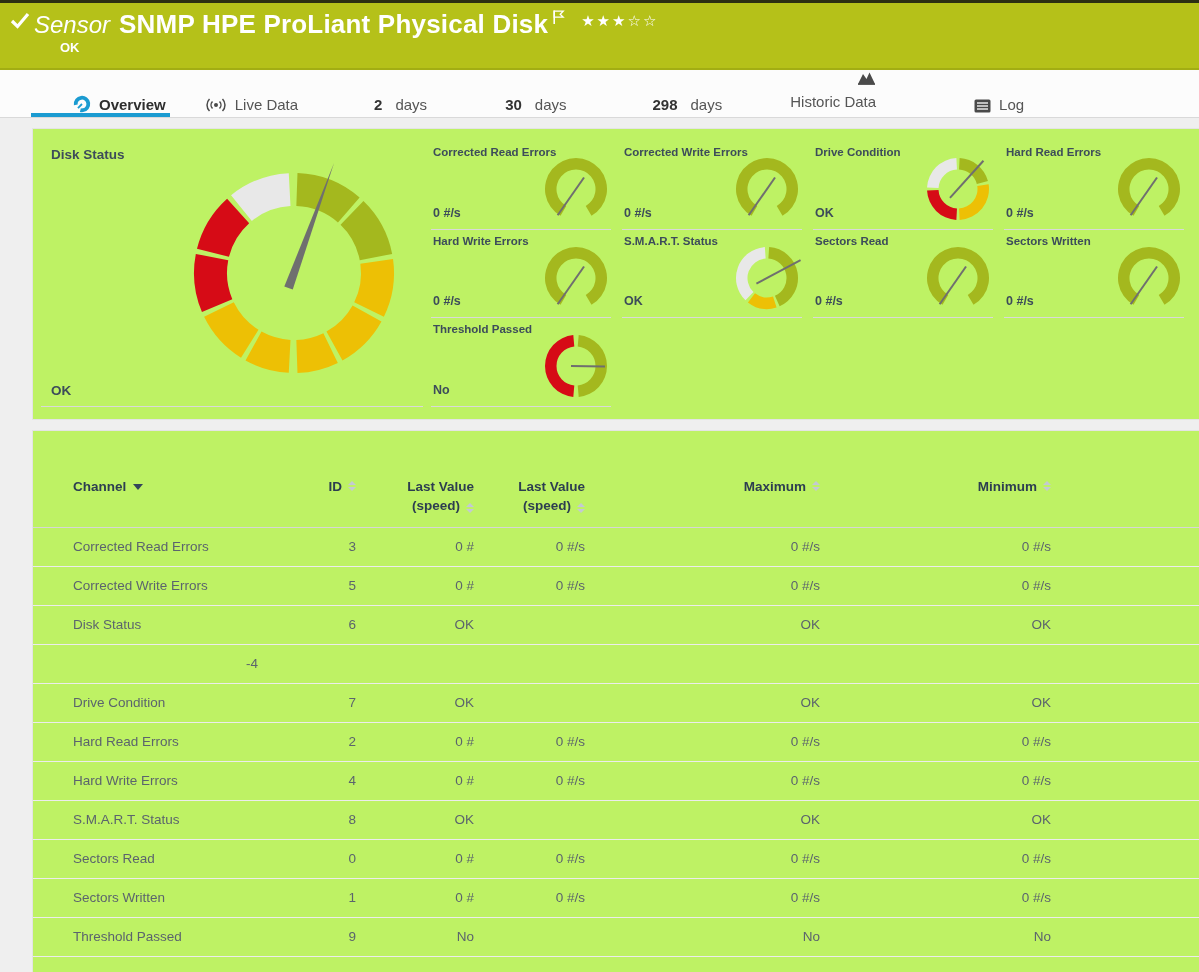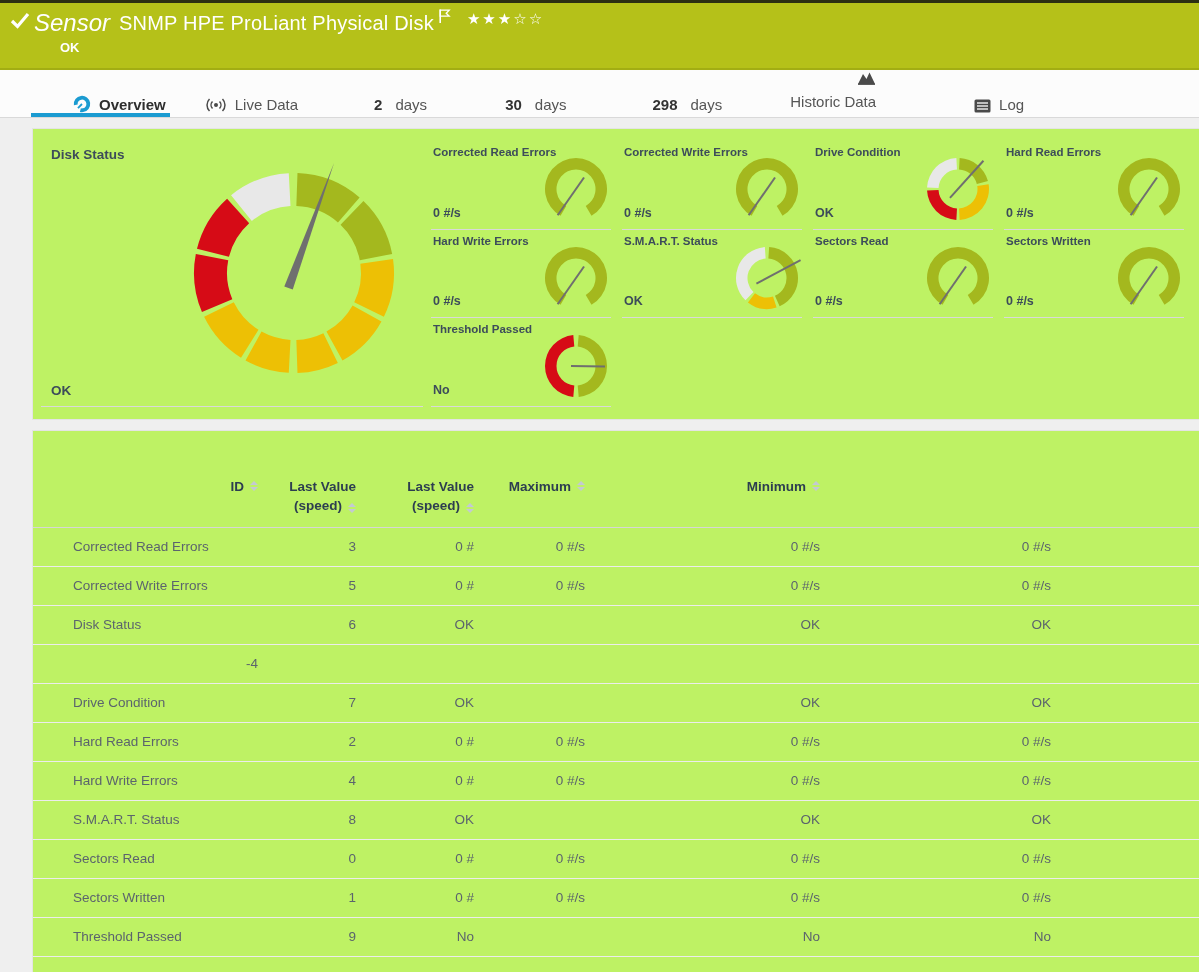--- a/index.html
+++ b/index.html
@@ -5,21 +5,21 @@
   * { margin:0; padding:0; box-sizing:border-box; }
   html,body { width:1199px; height:972px; overflow:hidden;
     font-family:"Liberation Sans","DejaVu Sans",sans-serif; background:#efefef; }
 
   
   .header { height:70px; background:#b5c119; color:#fff; position:relative;
     border-top:3px solid #2c2f12; border-bottom:2px solid #a2ad13; }
   .hcheck { position:absolute; left:10px; top:9px; }
   .hline1 { position:absolute; left:34px; top:6px; display:flex; align-items:center; }
   .hkind { font-style:italic; font-size:24px; font-weight:400; margin-right:9px; }
-  .htitle { font-size:20px; font-weight:400; letter-spacing:.2px; }
+  .htitle { font-size:26px; font-weight:700; letter-spacing:.2px; }
   .hflag { margin:-10px 0 0 5px; }
   .hstars { margin:-8px 0 0 16px; font-size:15px; letter-spacing:2px; cursor:pointer; }
   .hstatus { position:absolute; left:60px; top:37px; font-size:13px; font-weight:700; }
 
   
   .tabbar { height:48px; background:#fcfcfc; border-bottom:1px solid #d9d9d9;
     display:flex; align-items:stretch; padding-left:31px; }
   .tab { display:flex; align-items:flex-end; gap:8px; font-size:15px; color:#555;
     border-bottom:4px solid transparent; cursor:pointer; padding:0 3px; }
   .tab .ticon { display:flex; align-items:center; }
@@ -242,20 +242,24 @@
               <path d="M31.298171974822594 64.88203564084411 A31 31 0 0 1 31.298171974822594 3.117964359155888 L32.300463016420665 14.57420338721096 A19.5 19.5 0 0 0 32.300463016420665 53.42579661278904 Z" fill="#d60b16"></path>
               <line x1="29.000761524218042" y1="33.912737967813584" x2="62.99558315953534" y2="34.506119786681225" stroke="#6f6f6f" stroke-width="2"></line>
             </svg></div>
           <div class="mini-value">No</div>
         </div>
       </div>
   </div>
 
   <div class="card tcard">
     <div class="thead">
+      <div class="th left">
+        <span>Channel</span>
+        <span class="caret"></span>
+      </div>
       <div class="th">
         <span>ID</span>
         <span class="sort">
             <i class="up"></i>
             <i class="dn"></i>
           </span>
       </div>
       <div class="th th2">
         <span>Last Value</span>
         <span class="l2">

